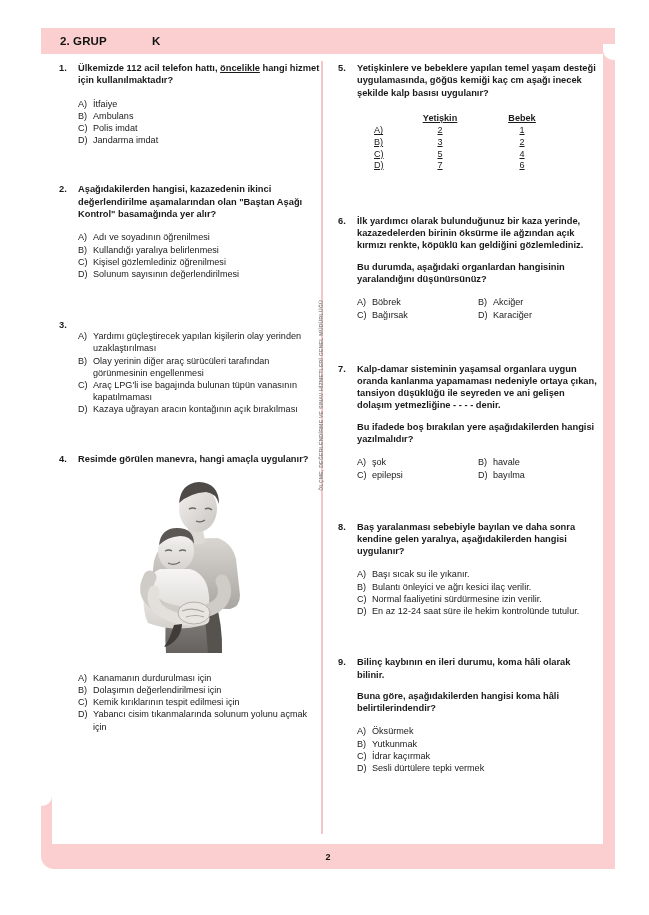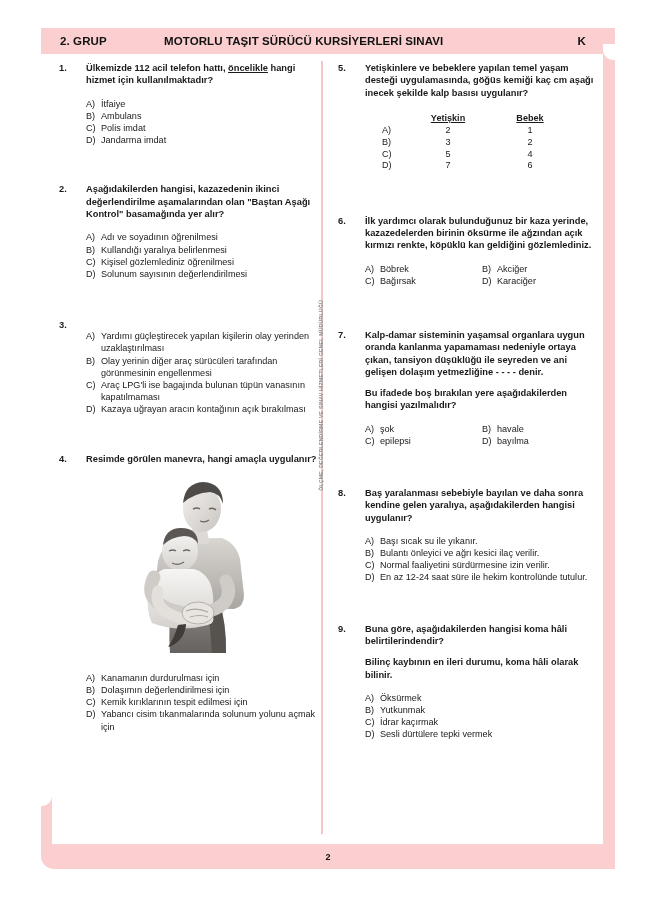--- a/index.html
+++ b/index.html
@@ -145,21 +145,20 @@
     flex: none;
     width: 20px;
     font-weight: bold;
     font-size: 9.3px;
     line-height: 12.3px;
     text-align: left;
     padding-left: 1px;
   }
   .q-body {
     flex: 1;
-    margin-left: 8px;
   }
   .q-stem {
     font-weight: bold;
     font-size: 9.3px;
     line-height: 12.3px;
     margin: 0 0 0 0;
   }
   .q-stem + .q-stem { margin-top: 9px; }
   .q-stem u { text-decoration: underline; }
 
@@ -182,21 +181,21 @@
   .opts-2col .cell { width: 50%; display: flex; }
   .opts-2col .opt-letter { flex: none; width: 15px; }
 
   
   .q5table {
     margin-top: 14px;
     margin-left: 17px;
     font-size: 9.1px;
     line-height: 11.6px;
   }
-  .q5table table { border-collapse: collapse; }
+  .q5table table { border-collapse: collapse; text-decoration: underline; }
   .q5table th {
     font-weight: bold;
     text-decoration: underline;
     padding: 0 0 1px 0;
     text-align: center;
   }
   .q5table td { text-align: center; padding: 0; }
   .q5table .lbl { width: 26px; text-align: left; font-weight: normal; }
   .q5table .c1 { width: 80px; }
   .q5table .c2 { width: 84px; }
@@ -231,21 +230,20 @@
   <div class="frame-inner-white"></div>
   <div class="frame-top"></div>
   <div class="frame-right"></div>
   <div class="frame-right-cap"></div>
   <div class="frame-left"></div>
   <div class="frame-left-notch"></div>
   <div class="frame-bottom"></div>
 
   <div class="header">
     <div class="grup">2. GRUP</div>
-    <div class="title">MOTORLU TAŞIT SÜRÜCÜ KURSİYERLERİ SINAVI</div>
     <div class="code">K</div>
   </div>
 
   <div class="col-divider"></div>
 
   <div class="vertical-mark">
     <span>ÖLÇME, DEĞERLENDİRME VE SINAV HİZMETLERİ GENEL MÜDÜRLÜĞÜ</span>
   </div>
 
   <div class="col col-left">
@@ -451,20 +449,21 @@
         </div>
       </div>
     </div>
 
     <div style="height:30px"></div>
 
     <div class="q">
       <div class="q-num">6.</div>
       <div class="q-body">
         <p class="q-stem">İlk yardımcı olarak bulunduğunuz bir kaza yerinde, kazazedelerden birinin öksürme ile ağzından açık kırmızı renkte, köpüklü kan geldiğini gözlemlediniz.</p>
+        <p class="q-stem">Bu durumda, aşağıdaki organlardan hangisinin yaralandığını düşünürsünüz?</p>
         <div class="opts-2col">
           <div class="row">
             <div class="cell">
                 <span class="opt-letter">A)</span>
                 <span>Böbrek</span>
               </div>
             <div class="cell">
                 <span class="opt-letter">B)</span>
                 <span>Akciğer</span>
               </div>
@@ -540,22 +539,22 @@
             </div>
         </div>
       </div>
     </div>
 
     <div style="height:26px"></div>
 
     <div class="q">
       <div class="q-num">9.</div>
       <div class="q-body">
+        <p class="q-stem">Bilinç kaybının en ileri durumu, koma hâli olarak bilinir.</p>
         <p class="q-stem">Buna göre, aşağıdakilerden hangisi koma hâli belirtilerindendir?</p>
-        <p class="q-stem">Bilinç kaybının en ileri durumu, koma hâli olarak bilinir.</p>
         <div class="opts">
           <div class="opt">
               <span class="opt-letter">A)</span>
               <span class="opt-text">Öksürmek</span>
             </div>
           <div class="opt">
               <span class="opt-letter">B)</span>
               <span class="opt-text">Yutkunmak</span>
             </div>
           <div class="opt">

